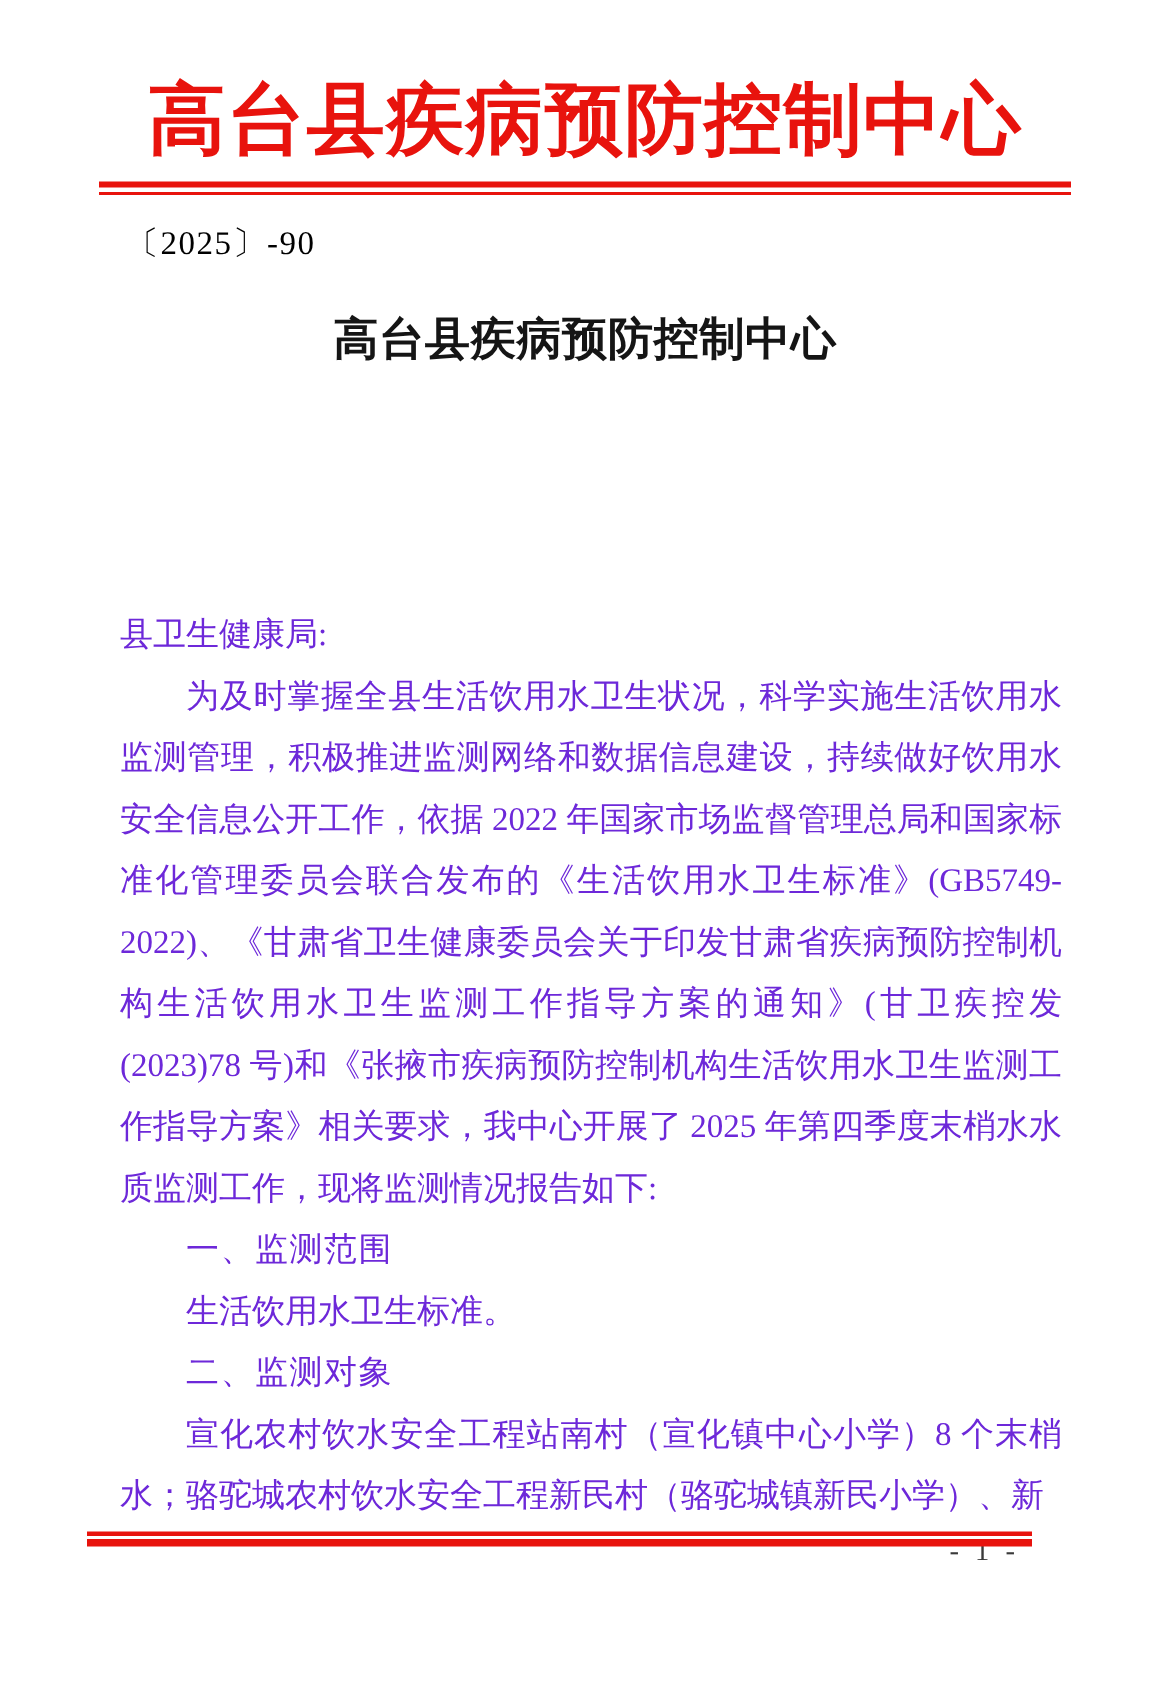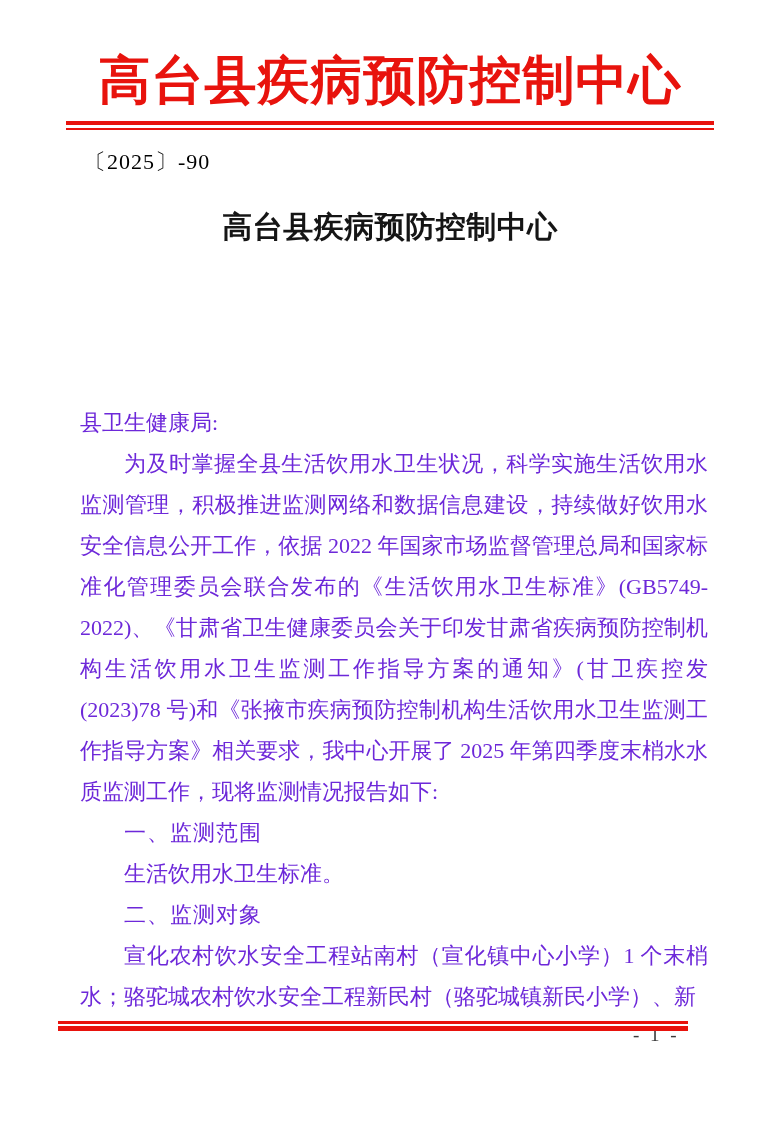--- a/index.html
+++ b/index.html
@@ -132,21 +132,21 @@
   <div class="doc-title">
     <div>高台县疾病预防控制中心</div>
   </div>
 
   <div class="body-text">
     <p class="salutation">县卫生健康局:</p>
     <p class="indent">为及时掌握全县生活饮用水卫生状况，科学实施生活饮用水监测管理，积极推进监测网络和数据信息建设，持续做好饮用水安全信息公开工作，依据 2022 年国家市场监督管理总局和国家标准化管理委员会联合发布的《生活饮用水卫生标准》(GB5749-2022)、《甘肃省卫生健康委员会关于印发甘肃省疾病预防控制机构生活饮用水卫生监测工作指导方案的通知》(甘卫疾控发(2023)78 号)和《张掖市疾病预防控制机构生活饮用水卫生监测工作指导方案》相关要求，我中心开展了 2025 年第四季度末梢水水质监测工作，现将监测情况报告如下:</p>
     <p class="section-heading">一、监测范围</p>
     <p class="indent">生活饮用水卫生标准。</p>
     <p class="section-heading">二、监测对象</p>
-    <p class="indent">宣化农村饮水安全工程站南村（宣化镇中心小学）1 个末梢水；骆驼城农村饮水安全工程新民村（骆驼城镇新民小学）、新</p>
+    <p class="indent">宣化农村饮水安全工程站南村（宣化镇中心小学）8 个末梢水；骆驼城农村饮水安全工程新民村（骆驼城镇新民小学）、新</p>
   </div>
 
   <div class="page-number">- 1 -</div>
 
   <div class="footer-rule">
     <div class="white-stripe"></div>
   </div>
 
 </div>
 

